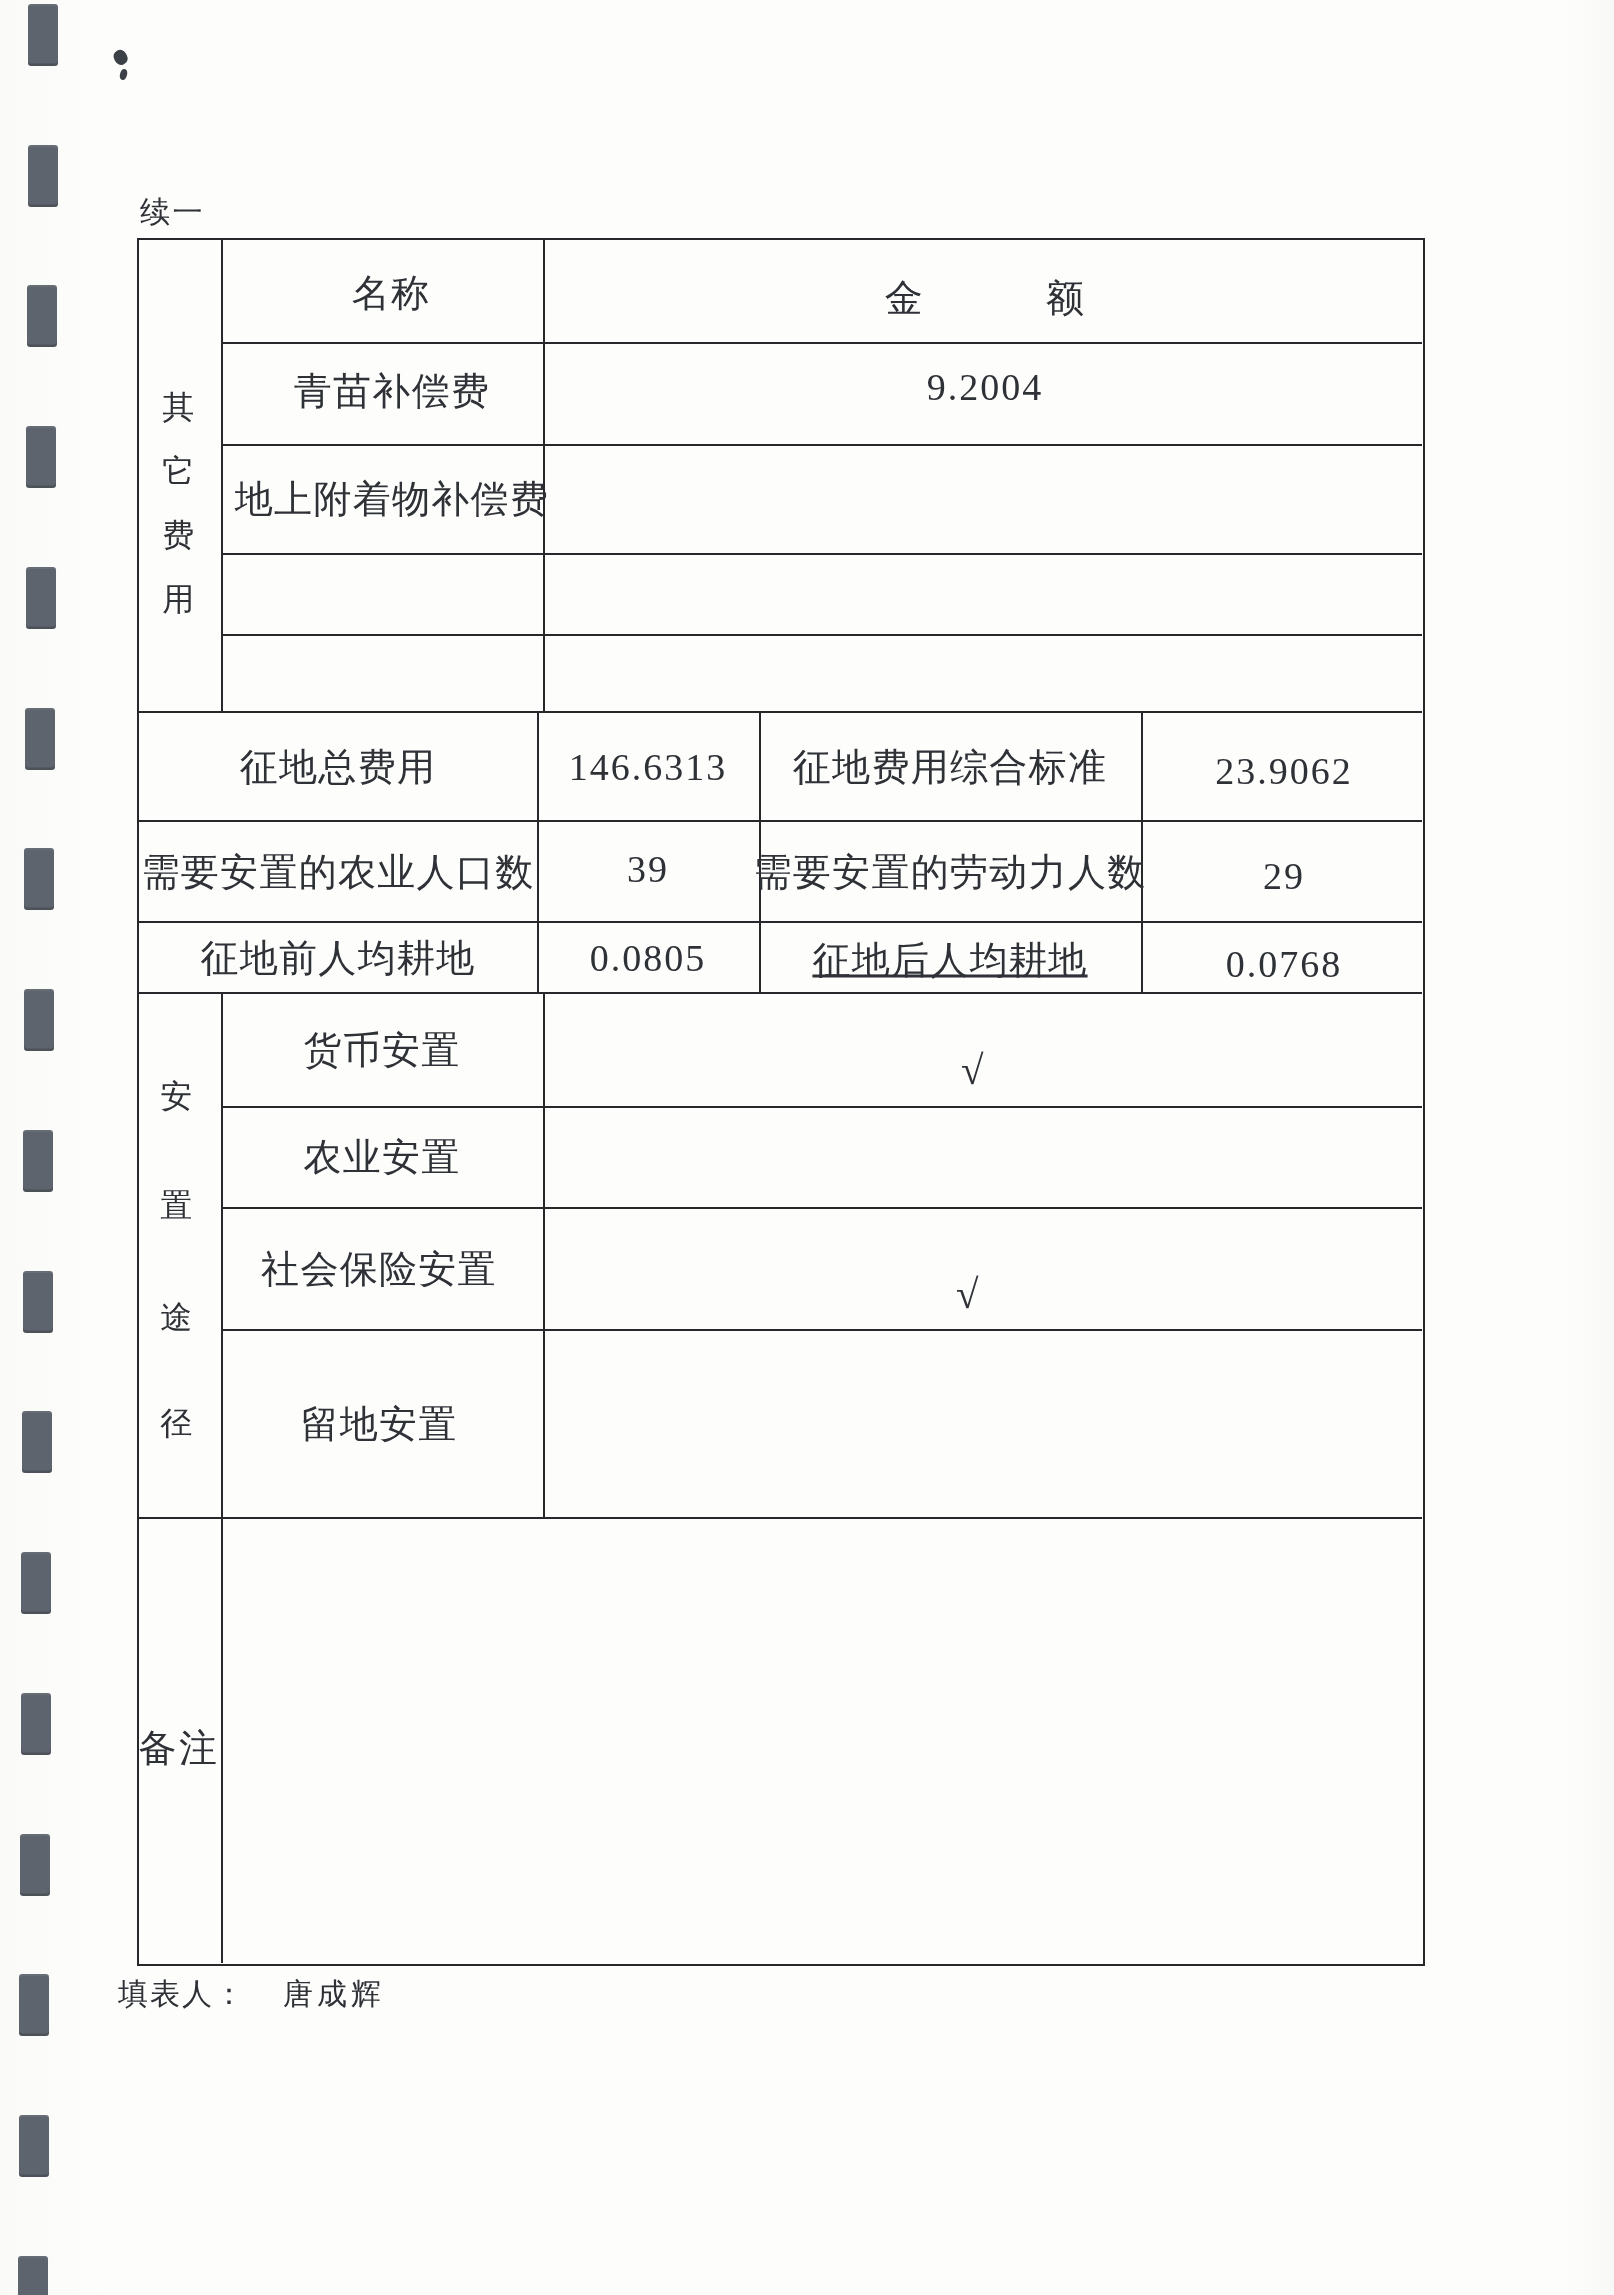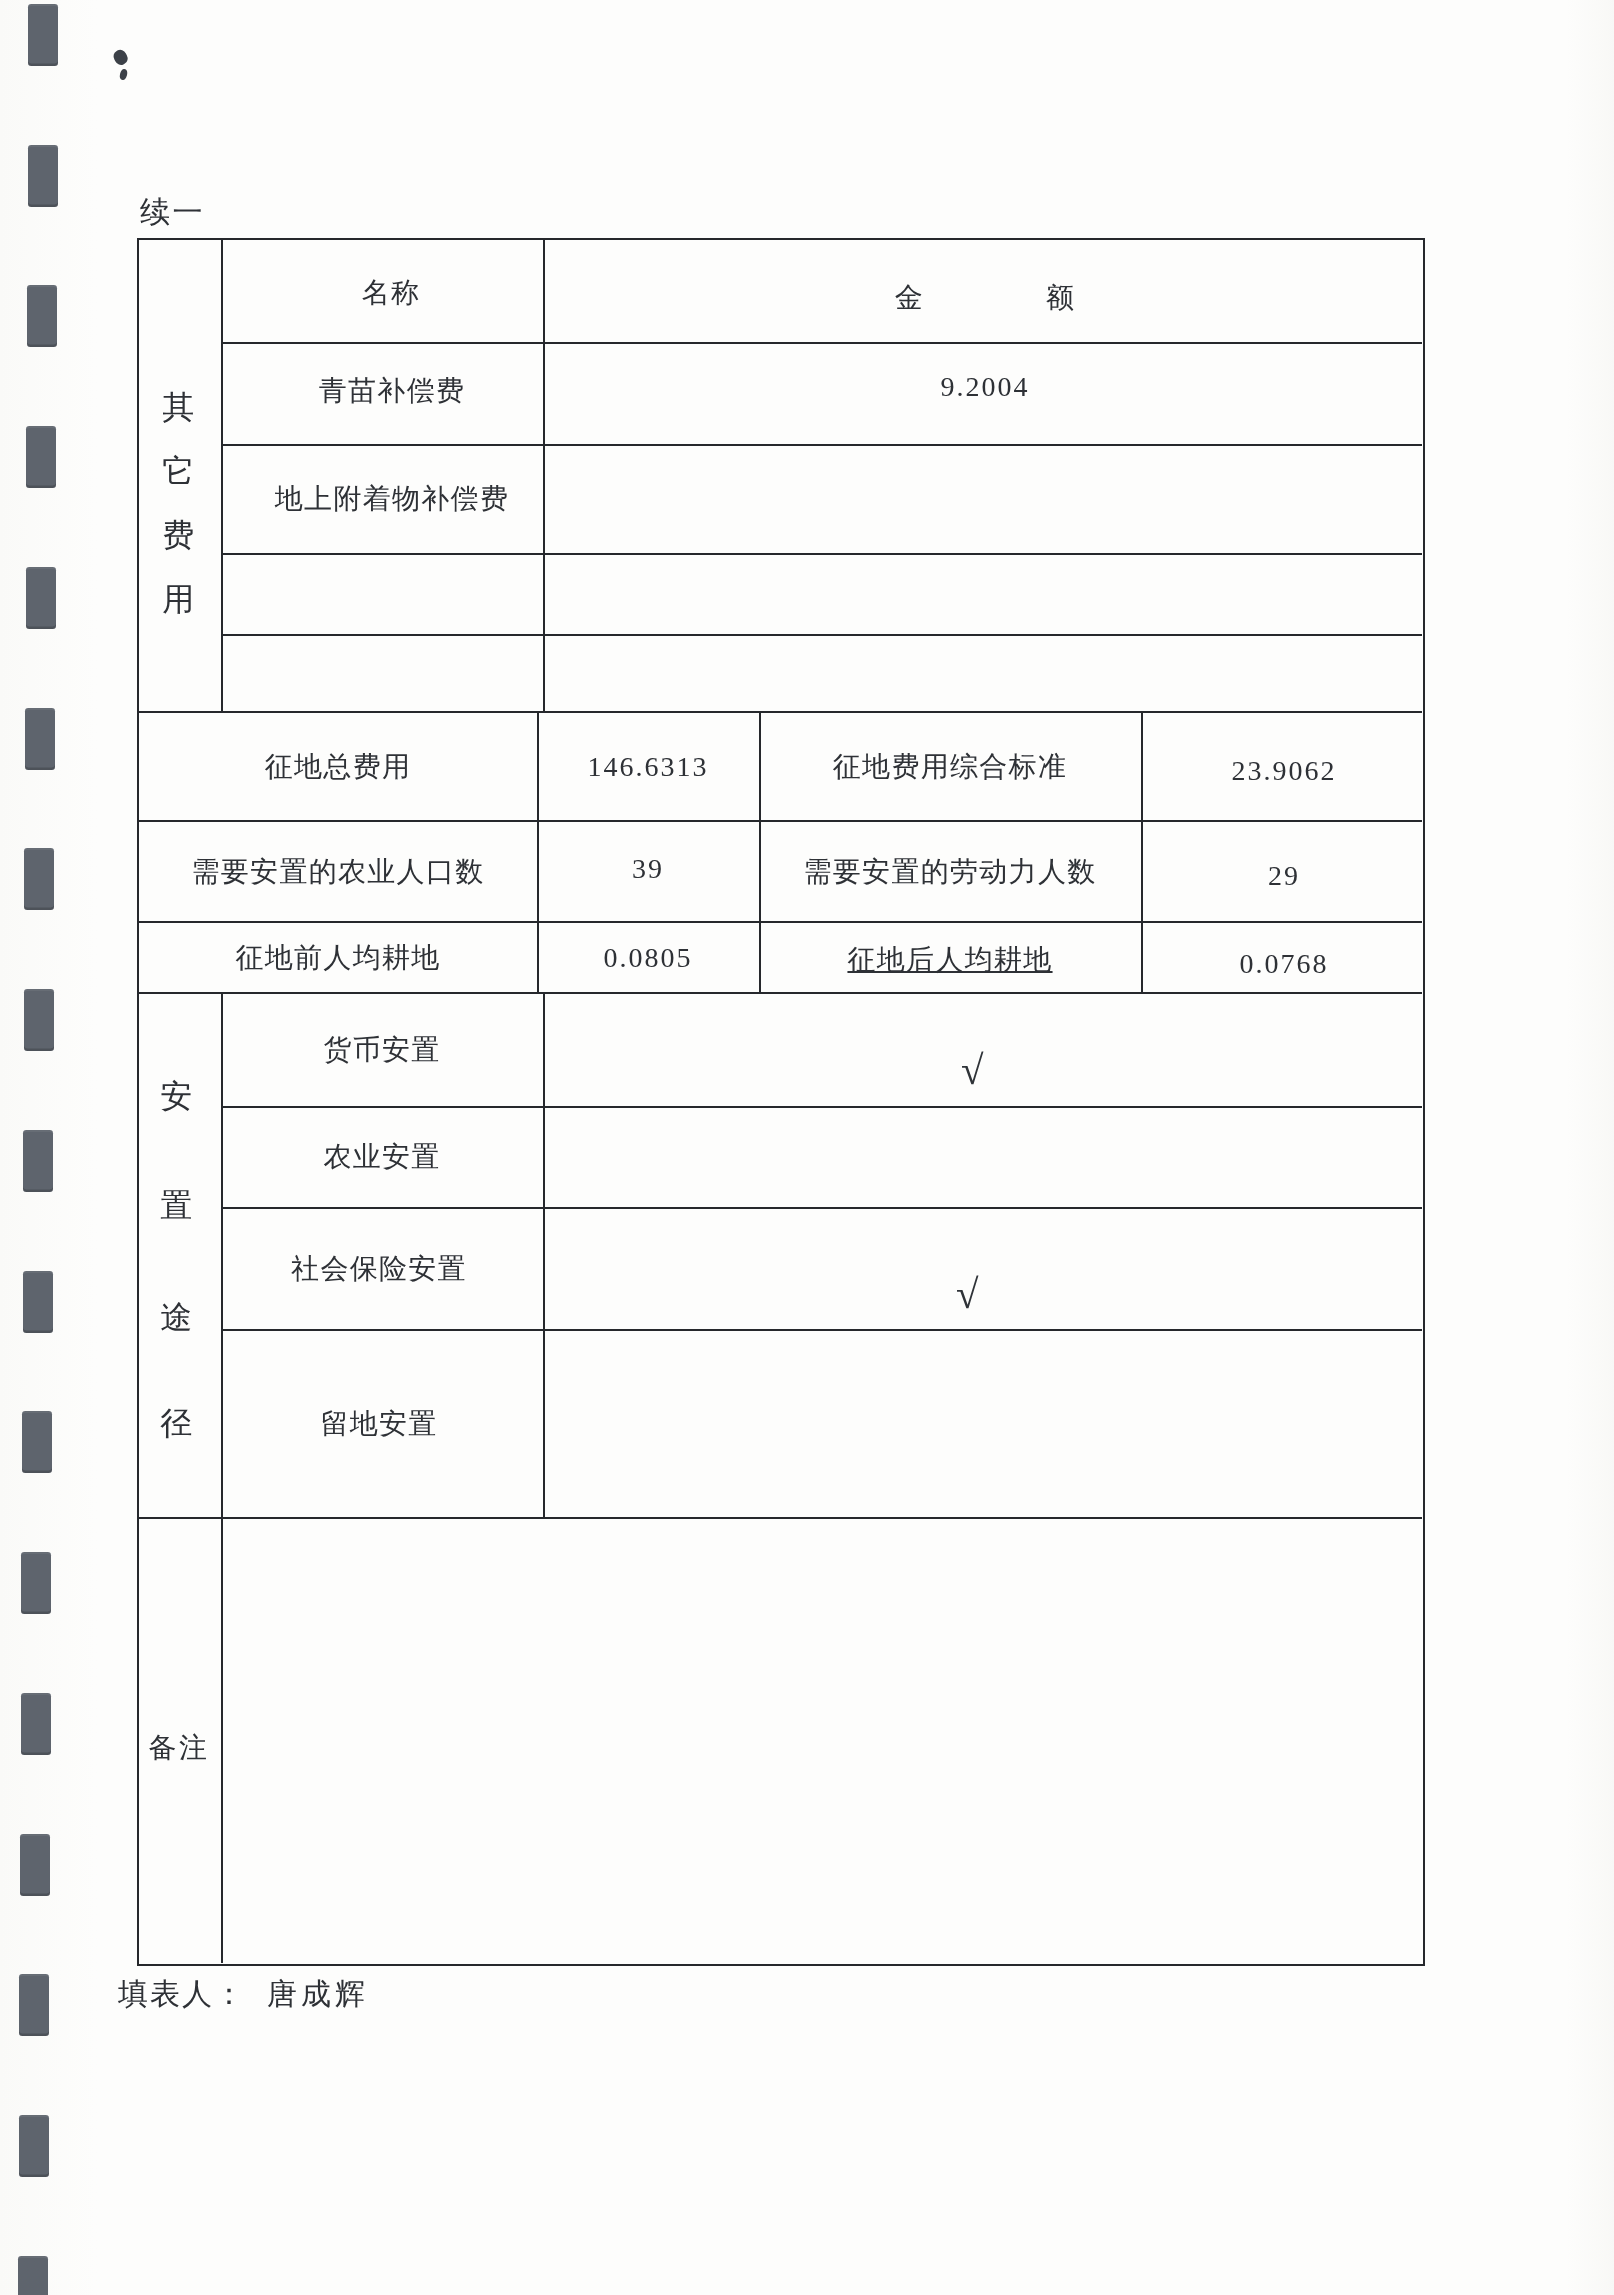--- a/index.html
+++ b/index.html
@@ -26,33 +26,33 @@
   
   .tbl{
     position:absolute;left:137px;top:238px;width:1288px;height:1728px;
     border:2.6px solid #26282c;box-sizing:border-box;
   }
   .h,.v{position:absolute;background:#26282c;}
   .h{height:2px;}
   .v{width:2px;}
   .cell{
     position:absolute;transform:translate(-50%,-50%);
-    font-size:28px;white-space:nowrap;letter-spacing:1.3px;color:#2e3136;
+    font-size:38px;white-space:nowrap;letter-spacing:1.3px;color:#2e3136;
   }
   .num{letter-spacing:2px;}
   .vhead{line-height:1;}
   .amount-head span{display:inline-block;}
   .amount-head .gap{width:122px;}
   .check{font-size:41px;font-weight:bold;color:#2f3338;}
   .notepara{
     position:absolute;left:410px;top:1129px;width:879px;
     font-size:29px;line-height:48px;text-align:center;letter-spacing:0.7px;
   }
   .filler{position:absolute;left:118px;top:1974px;font-size:30px;letter-spacing:2px;}
-  .filler .name{margin-left:21px;letter-spacing:4px;}
+  .filler .name{margin-left:37px;letter-spacing:4px;}
 </style>
 </head>
 <body>
 
 <div class="page">
 
   <div id="holes">
       <div class="hole" style="left: 28px; top: 4px;"></div>
       <div class="hole" style="left: 28px; top: 145px;"></div>
       <div class="hole" style="left: 27px; top: 285px;"></div>

